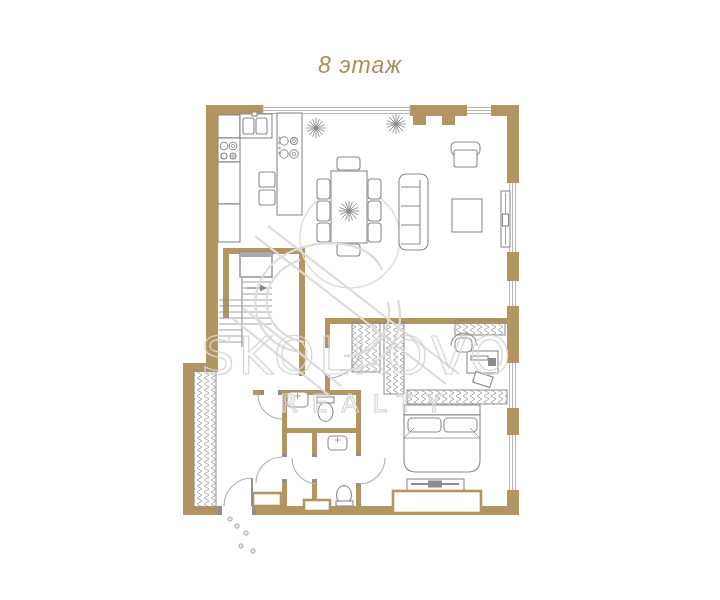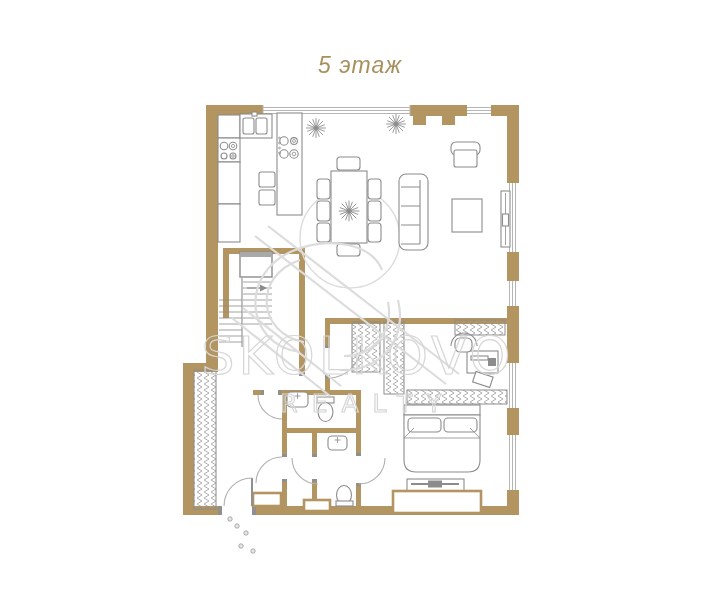--- a/index.html
+++ b/index.html
@@ -19,21 +19,21 @@
   .arc{fill:none;stroke:#b0b0b0;stroke-width:1.1;}
   .wm{fill:none;stroke:var(--c-watermark,#dcdcdc);stroke-width:2.2;}
   .wmtxt{fill:none;stroke:#d6d6d6;stroke-width:1.2;font-family:"DejaVu Sans",sans-serif;}
   .hatchbox{fill:url(#hatch);stroke:var(--c-line,#8c8c8c);stroke-width:1;}
   .cab{fill:#fff;stroke:var(--c-wall,#b29561);stroke-width:2.6;}
 </style>
 <title>1 этаж</title></head>
 <body>
 
 <div id="stage">
-  <div id="floor-title">5 этаж</div>
+  <div id="floor-title">8 этаж</div>
 
   <svg width="720" height="600" viewBox="0 0 720 600">
     <defs>
       <pattern id="hatch" width="7" height="6" patternUnits="userSpaceOnUse">
         <path d="M1,0 L6,3 L1,6" fill="none" stroke="#8c8c8c" stroke-width="0.7"></path>
       </pattern>
       <g id="plant">
         <circle r="2" class="thin"></circle>
         <path class="thin" d="M0,-9 L0,9 M-9,0 L9,0 M-6.4,-6.4 L6.4,6.4 M-6.4,6.4 L6.4,-6.4 M-3,-8 L3,8 M-8,-3 L8,3 M-8,3 L8,-3 M-3,8 L3,-8"></path>
       </g>

